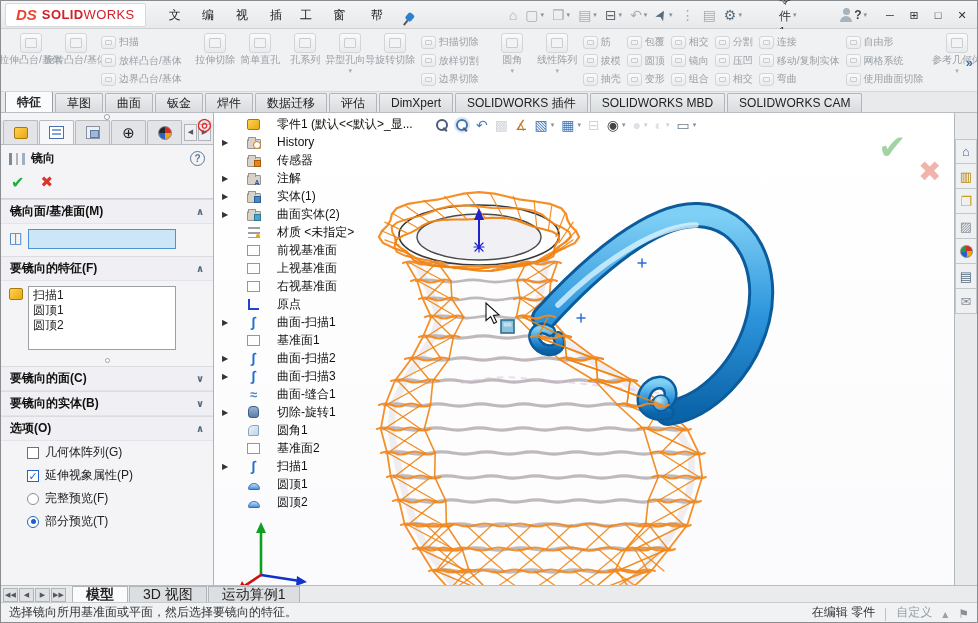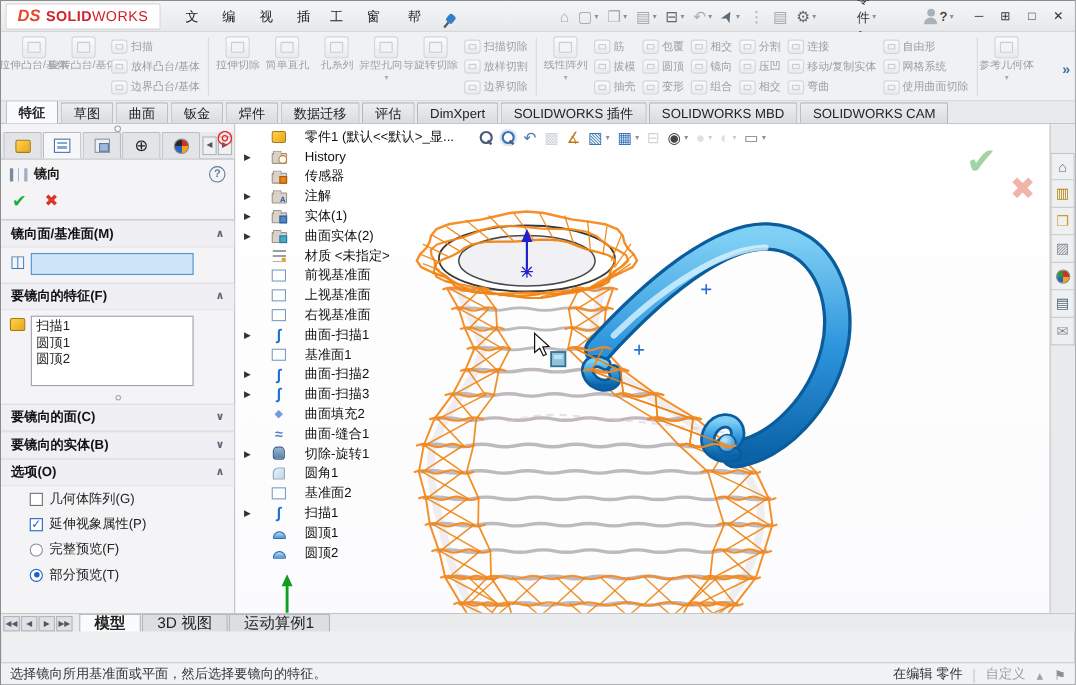--- a/index.html
+++ b/index.html
@@ -143,21 +143,21 @@
   .tp-wheel{width:13px;height:13px;border-radius:50%;background:conic-gradient(#d03028 0 25%,#f2a511 25% 50%,#2862c8 50% 75%,#2a9a3a 75%);border:1px solid #888;}
 
   
   .doctabs{height:17px;flex:none;display:flex;align-items:flex-end;background:#e9ebed;border-top:1px solid #b9bcc0;padding-left:2px;}
   .tabnav{display:flex;gap:1px;margin-right:6px;margin-bottom:0;}
   .tabnav span{width:15px;height:14px;background:#dfe2e5;border:1px solid #b2b5b9;font-size:7px;color:#556;display:flex;align-items:center;justify-content:center;}
   .dtab{height:16px;line-height:15px;padding:0 13px;font-size:14px;background:#dcdfe2;border:1px solid #b2b5b9;border-bottom:none;margin-right:1px;}
   .dtab.active{background:#fafbfc;font-weight:bold;}
 
   
-  .statusbar{height:20px;flex:none;display:flex;align-items:center;background:#f1f2f3;border-top:1px solid #c8cacc;padding:4px 8px;font-size:12px;color:#333;margin-top:28px;}
+  .statusbar{height:20px;flex:none;display:flex;align-items:center;background:#f1f2f3;border-top:1px solid #c8cacc;padding:4px 8px;font-size:12px;color:#333;}
   .sb-right{margin-left:auto;display:flex;align-items:flex-end;gap:10px;}
   .sb-sep{width:1px;height:13px;background:#c0c3c6;}
   .sb-custom{color:#9aa0a6;}
   .sb-flag{color:#8a9098;font-size:12px;}
 </style>
 </head>
 <body>
 
 <div class="app">
 
@@ -292,20 +292,25 @@
             <span class="lbl">放样切割</span>
           </div>
           <div class="rb-small">
             <span class="rbicon"></span>
             <span class="lbl">边界切除</span>
           </div>
         </div>
       </div>
       <div class="rb-div"></div>
       <div class="rb-group">
+        <div class="rb-big">
+          <div class="rbicon"></div>
+          <div class="lbl">圆角</div>
+          <div class="dd">▾</div>
+        </div>
         <div class="rb-big">
           <div class="rbicon"></div>
           <div class="lbl">线性阵列</div>
           <div class="dd">▾</div>
         </div>
         <div class="rb-stack">
           <div class="rb-small">
             <span class="rbicon"></span>
             <span class="lbl">筋</span>
           </div>
@@ -840,45 +845,47 @@
             <span class="tree-label">上视基准面</span>
           </div>
           <div class="tree-row">
             <span class="tree-arrow"></span>
             <span class="ti">
               <span class="ti-plane"></span>
             </span>
             <span class="tree-label">右视基准面</span>
           </div>
           <div class="tree-row">
+            <span class="tree-arrow"></span>
+            <span class="ti">
+              <span class="ti-origin"></span>
+            </span>
+            <span class="tree-label">原点</span>
+          </div>
+          <div class="tree-row">
             <span class="tree-arrow">▶</span>
             <span class="ti ti-sweep"></span>
             <span class="tree-label">曲面-扫描1</span>
           </div>
           <div class="tree-row">
             <span class="tree-arrow"></span>
             <span class="ti">
               <span class="ti-plane"></span>
             </span>
             <span class="tree-label">基准面1</span>
           </div>
           <div class="tree-row">
             <span class="tree-arrow">▶</span>
             <span class="ti ti-sweep"></span>
             <span class="tree-label">曲面-扫描2</span>
           </div>
           <div class="tree-row">
             <span class="tree-arrow">▶</span>
             <span class="ti ti-sweep"></span>
             <span class="tree-label">曲面-扫描3</span>
-          </div>
-          <div class="tree-row">
-            <span class="tree-arrow"></span>
-            <span class="ti ti-fill"></span>
-            <span class="tree-label">曲面填充2</span>
           </div>
           <div class="tree-row">
             <span class="tree-arrow"></span>
             <span class="ti ti-knit"></span>
             <span class="tree-label">曲面-缝合1</span>
           </div>
           <div class="tree-row">
             <span class="tree-arrow">▶</span>
             <span class="ti">
               <span class="ti-cutrev"></span>

